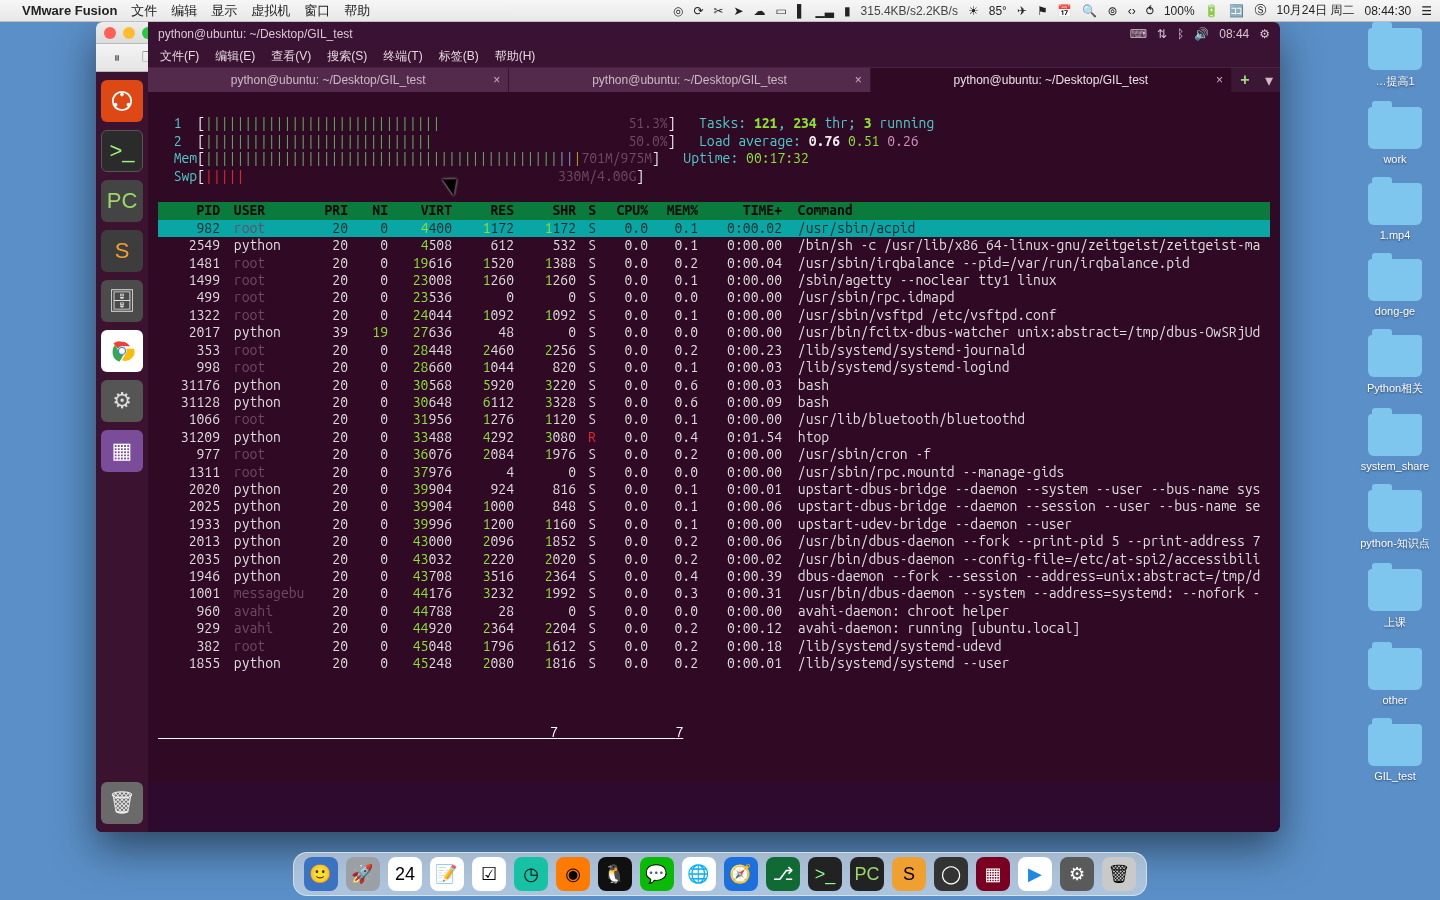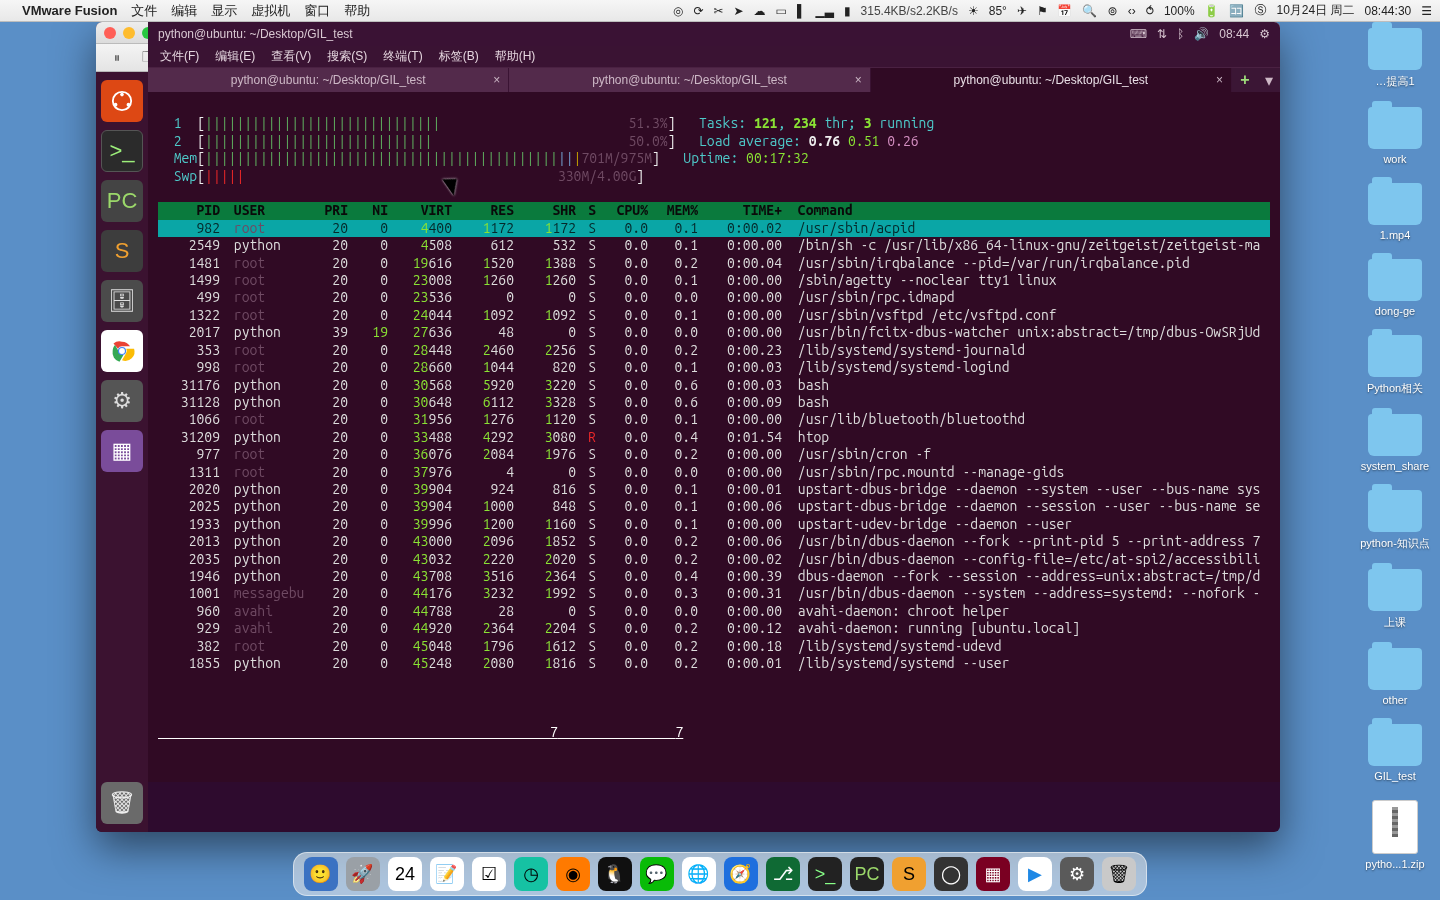--- a/index.html
+++ b/index.html
@@ -272,24 +272,20 @@
       <div>上课</div>
     </div>
   <div class="folder-item">
       <div class="folder-icon"></div>
       <div>other</div>
     </div>
   <div class="folder-item">
       <div class="folder-icon"></div>
       <div>GIL_test</div>
     </div>
-  <div class="folder-item">
-      <div class="zip-icon"></div>
-      <div>pytho...1.zip</div>
-    </div>
 </div>
 
 <div class="vm-window">
 
   <div class="vm-titlebar">
     <span class="traffic-dot" style="background:#ff5f57"></span>
     <span class="traffic-dot" style="background:#febc2e"></span>
     <span class="traffic-dot" style="background:#28c840"></span>
     <span class="title">
         <span class="glyph">🟠</span>

